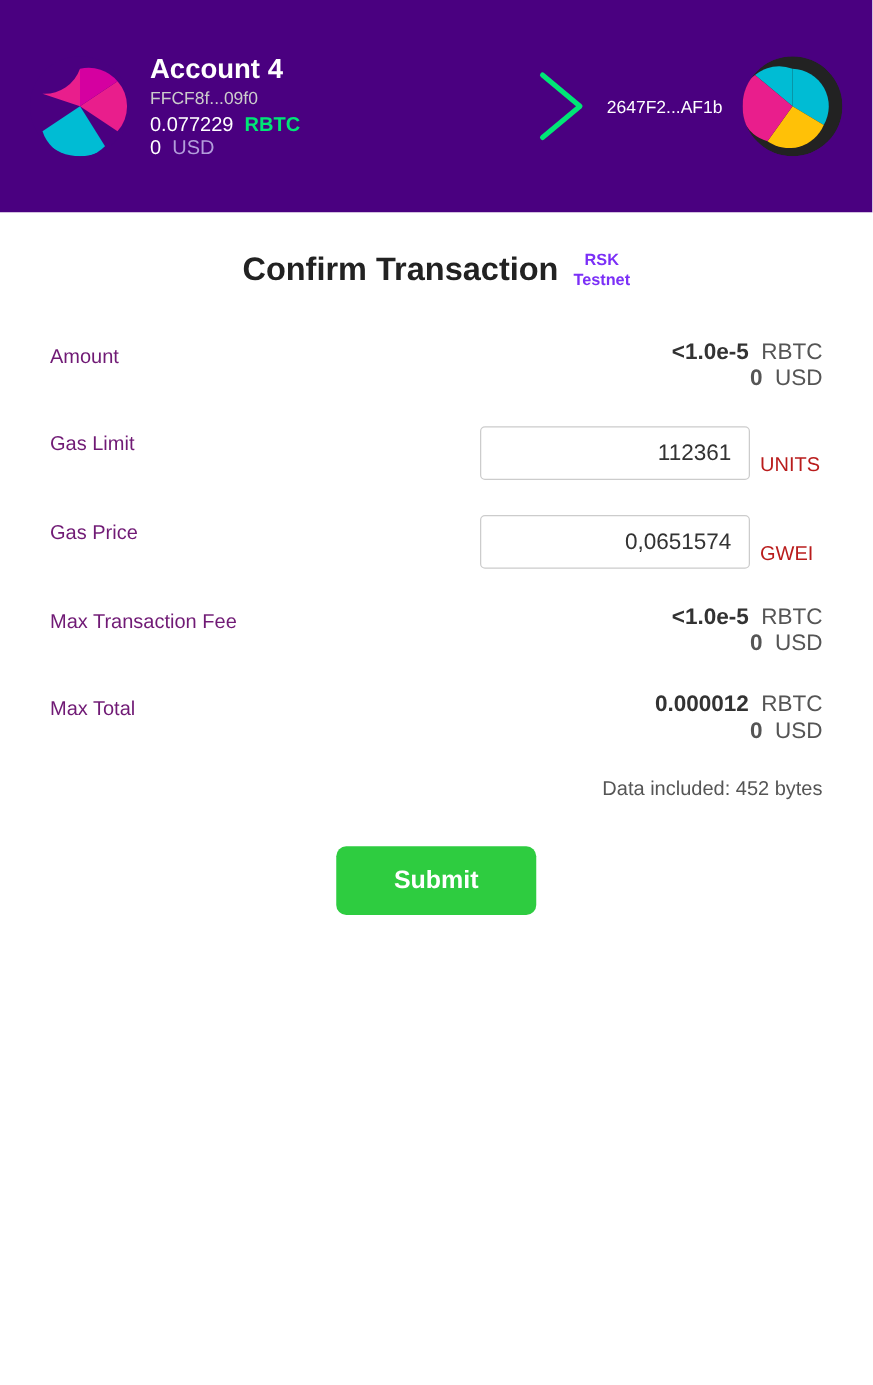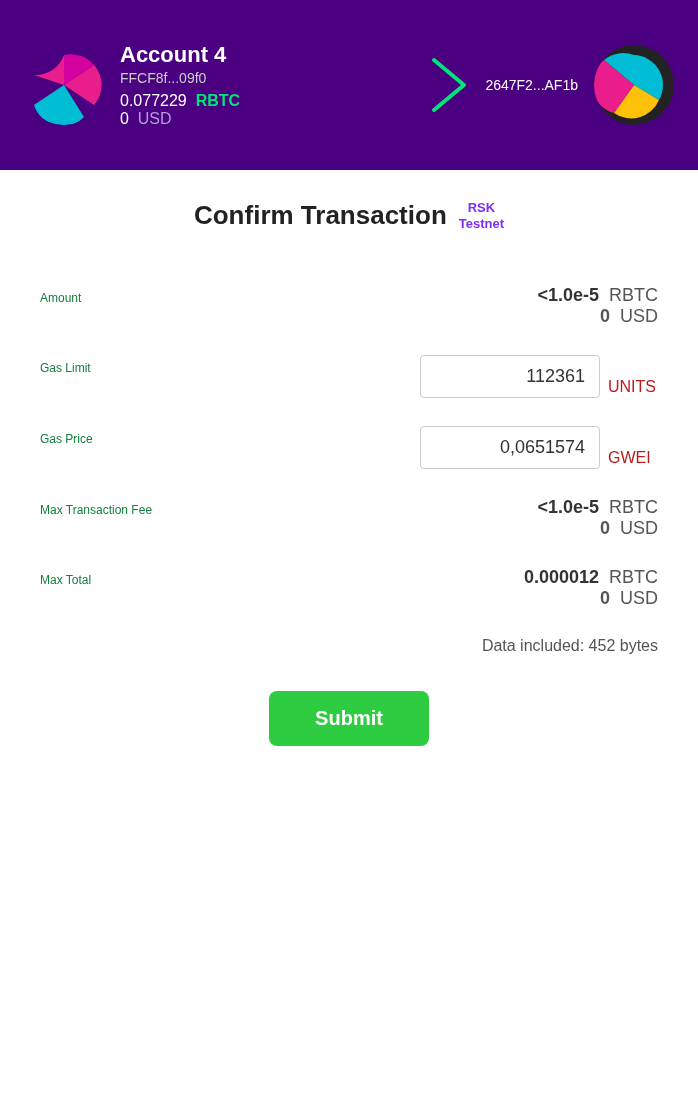--- a/index.html
+++ b/index.html
@@ -107,21 +107,21 @@
     .main-content {
       padding: 30px 40px;
       background: #fff;
     }
 
     .confirm-title-row {
       display: flex;
       align-items: center;
       justify-content: center;
       gap: 12px;
-      margin-bottom: 54px;
+      margin-bottom: 40px;
     }
 
     .confirm-title {
       font-size: 26px;
       font-weight: bold;
       color: #222;
     }
 
     .network-badge {
       display: flex;
@@ -135,22 +135,22 @@
 
     
     .tx-row {
       display: flex;
       align-items: flex-start;
       justify-content: space-between;
       margin-bottom: 28px;
     }
 
     .tx-label {
-      font-size: 12px;
-      color: #15803d;
+      font-size: 16px;
+      color: #701a75;
       padding-top: 6px;
     }
 
     .tx-value {
       text-align: right;
       font-size: 18px;
       color: #333;
     }
 
     .tx-value .primary {
@@ -176,21 +176,21 @@
       display: flex;
       align-items: center;
       gap: 8px;
     }
 
     .tx-input {
       border: 1px solid #ccc;
       border-radius: 4px;
       padding: 10px 14px;
       font-size: 18px;
-      width: 180px;
+      width: 216px;
       text-align: right;
       color: #333;
       outline: none;
     }
 
     .input-unit {
       font-size: 16px;
       color: #b91c1c;
       min-width: 50px;
       margin-top: 20px;

